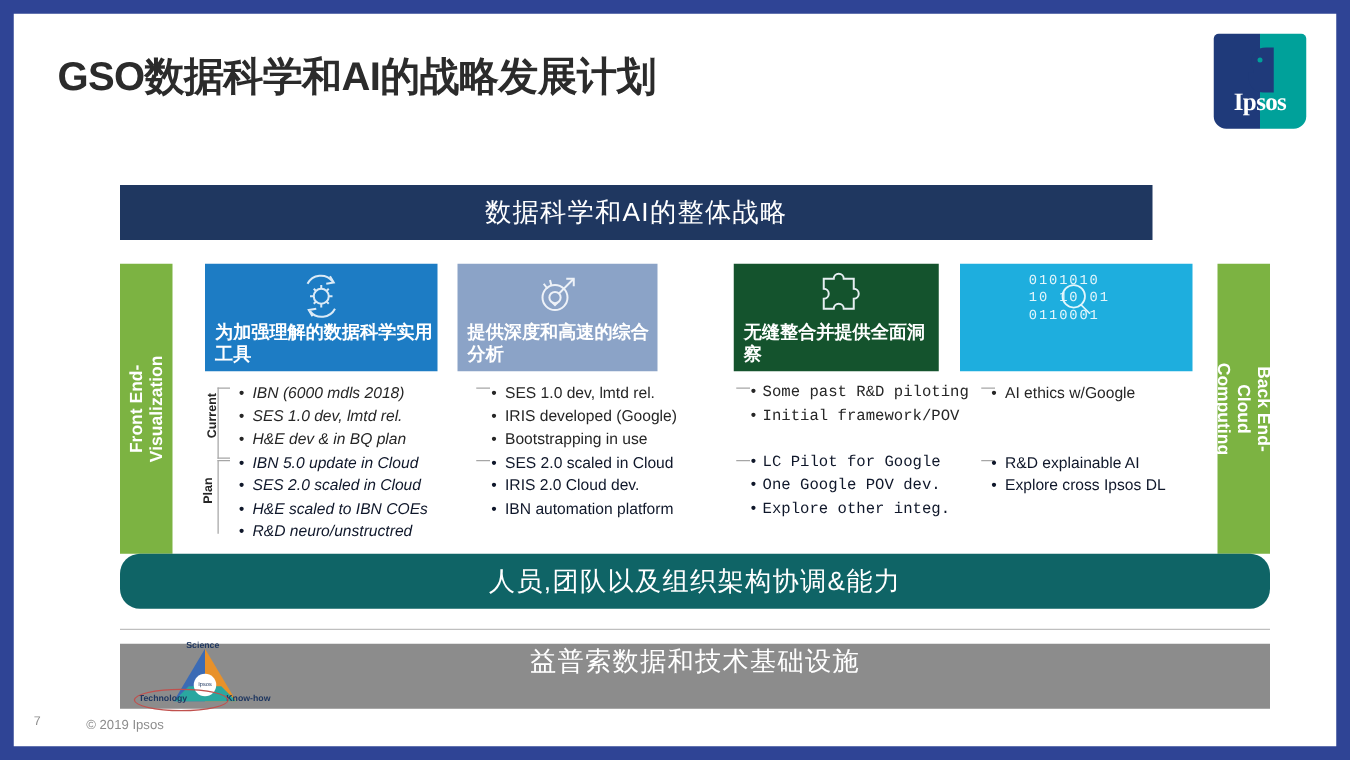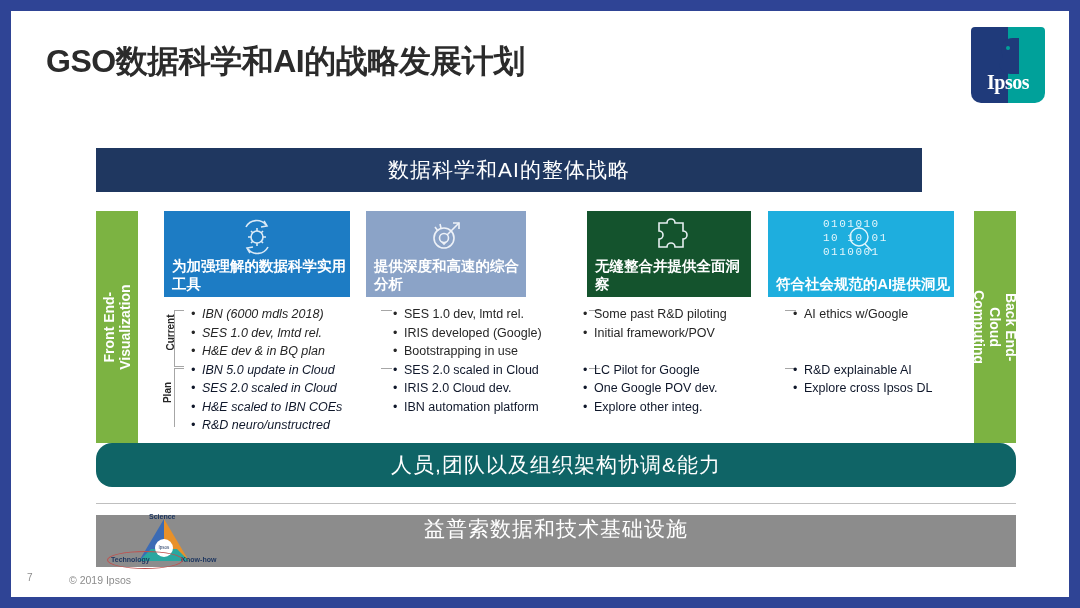--- a/index.html
+++ b/index.html
@@ -237,21 +237,20 @@
   <div class="col-head" id="head3" style="left: 757px; width: 186px; background: rgb(30, 174, 222);">
     <span class="ch-icon">
       <svg width="92" height="46" viewBox="0 0 92 46" fill="none" stroke="#e3f6fc" stroke-width="1.4">
         <text x="8" y="12" font-family="Liberation Mono, monospace" font-size="11" fill="#e3f6fc" stroke="none" letter-spacing="1.5">0101010</text>
         <text x="8" y="26" font-family="Liberation Mono, monospace" font-size="11" fill="#e3f6fc" stroke="none" letter-spacing="1.5">10 10 01</text>
         <text x="8" y="40" font-family="Liberation Mono, monospace" font-size="11" fill="#e3f6fc" stroke="none" letter-spacing="1.5">0110001</text>
         <circle cx="44" cy="22" r="9"></circle>
         <path d="M50 29 l7 7"></path>
       </svg>
     </span>
-    <span class="ch-label">符合社会规范的AI提供洞见</span>
   </div>
 
   <div class="grp-label" style="left:134px; top:316px; width:50px; text-align:center;">Current</div>
   <div class="grp-label" style="left:136px; top:376px; width:40px; text-align:center;">Plan</div>
 
   <div class="bracket" style="left:163px; top:299px; height:57px;"></div>
   <div class="bracket" style="left:163px; top:357px; height:59px; border-bottom:none;"></div>
 
   <div class="col-list" id="list0" style="left: 180px; font-style: italic;">
     <div class="bullet current"><span class="dot">•</span><span>IBN (6000 mdls 2018)</span></div>
@@ -269,21 +268,21 @@
     <div class="bullet current"><span class="dot">•</span><span>SES 1.0 dev, lmtd rel.</span></div>
     <div class="bullet current"><span class="dot">•</span><span>IRIS developed (Google)</span></div>
     <div class="bullet current"><span class="dot">•</span><span>Bootstrapping in use</span></div>
     <div class="bullet plan"><span class="dot">•</span><span>SES 2.0 scaled in Cloud</span></div>
     <div class="bullet plan"><span class="dot">•</span><span>IRIS 2.0 Cloud dev.</span></div>
     <div class="bullet plan"><span class="dot">•</span><span>IBN automation platform</span></div>
   </div>
 
   <div class="tick" style="left:578px; top:299px;"></div>
   <div class="tick" style="left:578px; top:357px;"></div>
-  <div class="col-list" id="list2" style="left: 572px;">
+  <div class="col-list" id="list2" style="left: 588px; font-family: Liberation Mono, monospace;">
     <div class="bullet current"><span class="dot">•</span><span>Some past R&amp;D piloting</span></div>
     <div class="bullet current"><span class="dot">•</span><span>Initial framework/POV</span></div>
     <div class="spacer"></div>
     <div class="bullet plan"><span class="dot">•</span><span>LC Pilot for Google</span></div>
     <div class="bullet plan"><span class="dot">•</span><span>One Google POV dev.</span></div>
     <div class="bullet plan"><span class="dot">•</span><span>Explore other integ.</span></div>
   </div>
 
   <div class="tick" style="left:774px; top:299px;"></div>
   <div class="tick" style="left:774px; top:357px;"></div>

